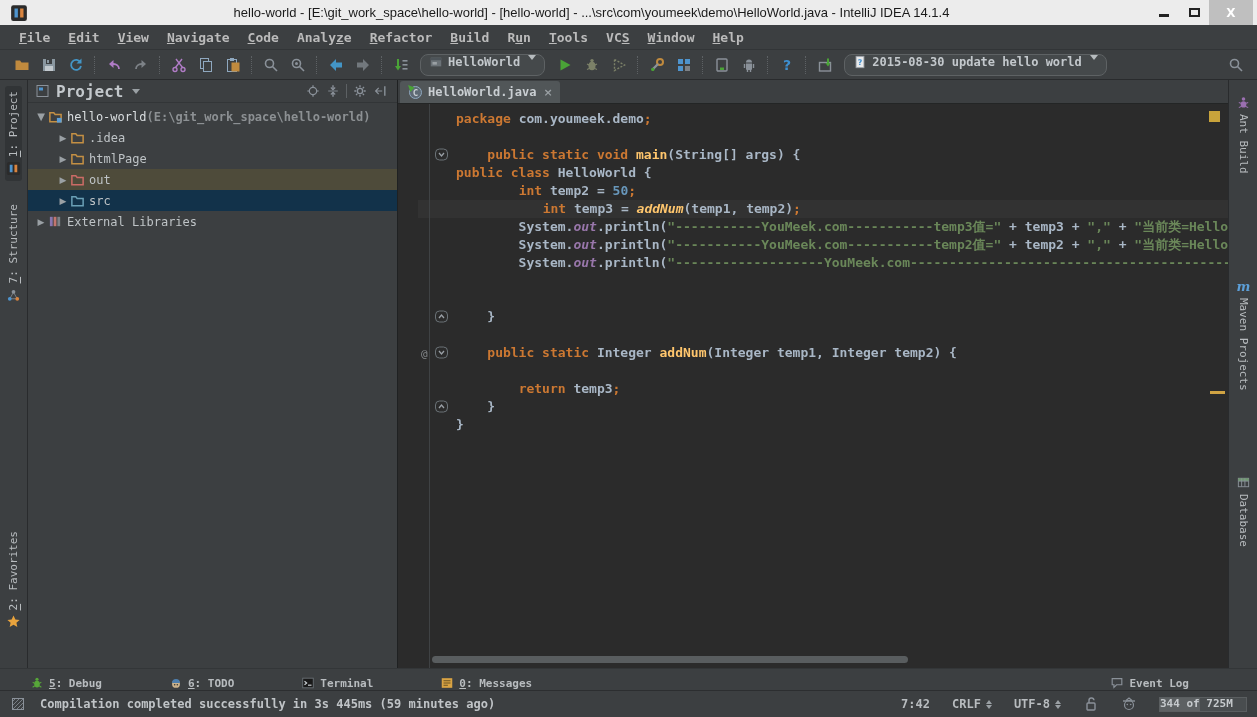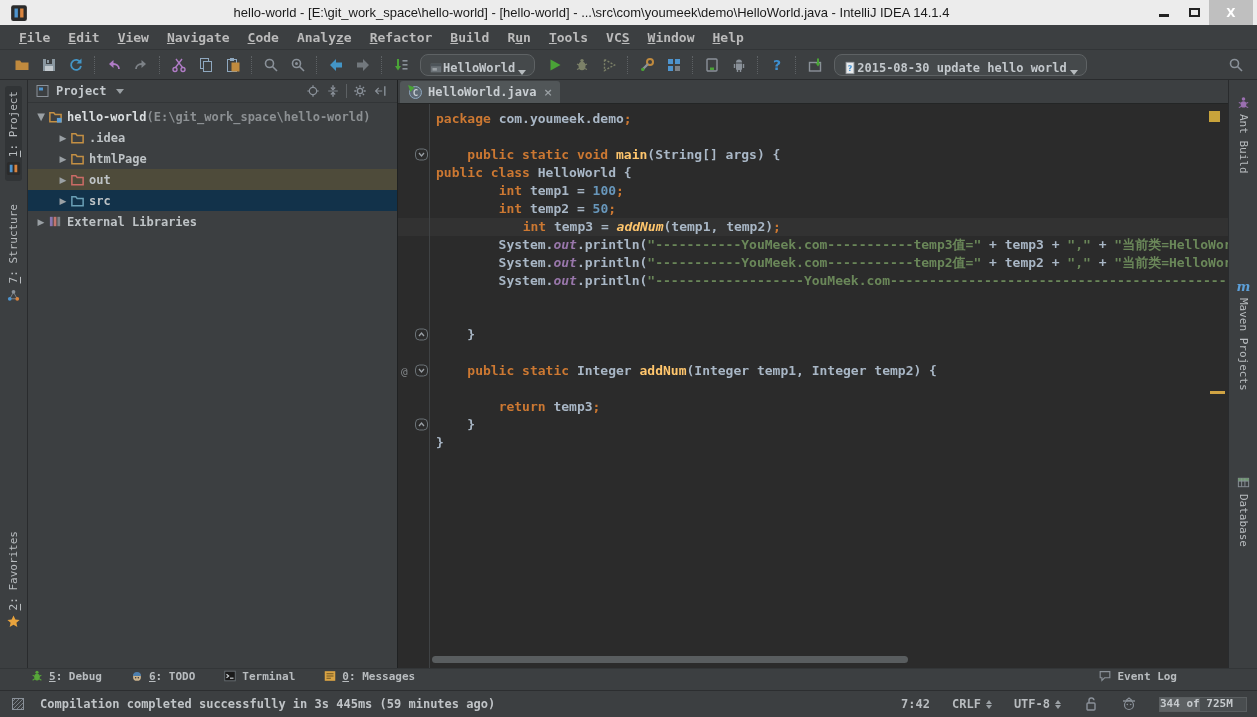--- a/index.html
+++ b/index.html
@@ -23,87 +23,87 @@
   .menubar { height:25px; background:#3c3f41; display:flex; align-items:center; padding-left:10px;
              border-bottom:1px solid #323537; }
   .menu-item { padding:2px 9px; color:#bbbbbb; font-size:13px; font-weight:bold; }
   .u { text-decoration:underline; }
   
   .toolbar { height:30px; background:#3c3f41; display:flex; align-items:center; padding:0 8px;
              border-bottom:1px solid #292b2d; }
   .tb-btn { width:27px; height:24px; display:flex; align-items:center; justify-content:center; flex:none; }
   .tb-sep { width:1px; height:18px; border-left:1px dotted #5d6164; margin:0 5px; flex:none; }
   .tb-flex { flex:1; }
-  .combo { height:22px; display:flex; align-items:flex-end; background:#45494b;
+  .combo { height:22px; display:flex; align-items:flex-start; gap:5px; background:#45494b;
            border:1px solid #5e6264; border-radius:8px; padding:0 8px; margin:0 6px;
            font-size:12px; font-weight:bold; color:#c3c8cc; white-space:nowrap; }
   .combo .arrow { width:0; height:0; border-left:4px solid transparent; border-right:4px solid transparent;
                   border-top:5px solid #b6bbbe; margin-left:3px; }
   
   .main { display:flex; height:588px; }
   .stripe { width:28px; background:#3c3f41; display:flex; flex-direction:column; align-items:center; }
   .stripe.left  { border-right:1px solid #292b2d; }
   .stripe.right { width:29px; border-left:1px solid #292b2d; }
   .stripe-btn { display:flex; flex-direction:column; align-items:center; gap:4px; padding:5px 1px;
                 color:#b8bcbf; font-size:11px; border-radius:3px; }
   .stripe-btn.active { background:#313436; }
   .stripe-btn .vlabel-up   { writing-mode:vertical-rl; transform:rotate(180deg); white-space:nowrap; }
   .stripe-btn .vlabel-down { writing-mode:vertical-rl; white-space:nowrap; }
   
   .project-panel { width:370px; background:#3c3f41; display:flex; flex-direction:column;
                    border-right:1px solid #1f2122; }
   .pp-header { height:23px; display:flex; align-items:center; padding:0 7px; gap:5px;
                border-bottom:1px solid #323537; }
-  .pp-title { font-size:12px; font-weight:bold; color:#c3c8cc; }
+  .pp-title { font-size:16px; font-weight:bold; color:#c3c8cc; }
   .pp-header .arrow { width:0; height:0; border-left:4px solid transparent; border-right:4px solid transparent;
                       border-top:5px solid #9aa0a4; margin:0 4px; }
   .pp-spacer { flex:1; }
   .pp-icon { width:20px; height:20px; display:flex; align-items:center; justify-content:center; }
   .pp-sep { width:1px; height:14px; background:#5d6164; margin:0 3px; }
   .tree { padding-top:3px; }
   .tree-row { height:21px; display:flex; align-items:center; white-space:nowrap; }
   .tree-row.olive    { background:#4e4b3a; }
   .tree-row.selected { background:#12324a; }
   .tr-arrow { width:14px; text-align:center; color:#9aa0a4; font-size:9px; flex:none;
               font-family:"DejaVu Sans", sans-serif; }
   .tr-icon { width:19px; height:16px; flex:none; display:flex; align-items:center; }
-  .tr-label { font-weight:bold; color:#bec3c6; }
+  .tr-label { font-weight:normal; color:#bec3c6; }
   .tr-label.root { color:#dadee0; }
   .tr-suffix { color:#8c9093; font-weight:bold; }
   
   .editor-area { flex:1; display:flex; flex-direction:column; background:#2b2b2b; min-width:0; }
   .tabbar { height:24px; background:#3c3f41; border-bottom:1px solid #232525; display:flex;
             align-items:flex-end; padding-left:2px; }
   .tab { height:22px; background:#515658; display:flex; align-items:center; gap:5px; padding:0 7px;
          border-radius:3px 3px 0 0; font-size:12px; font-weight:bold; color:#c9ced2; }
   .tab .close { color:#9aa0a4; font-size:11px; margin-left:2px; font-family:"DejaVu Sans", sans-serif; }
   .editor { flex:1; position:relative; overflow:hidden; padding-top:6px; }
   .gutter-line { position:absolute; left:31px; top:0; bottom:0; width:1px; background:#3f4244; }
   .code-line { height:18px; display:flex; align-items:center; white-space:pre;
-               font-size:13px; font-weight:bold; line-height:18px; }
+               font-size:13px; font-weight:bold; line-height:18px;margin-left:20px; }
   .code-line.caret { background:#323232;padding-left:24px; }
   .gutter-cell { width:32px; flex:none; position:relative; height:18px; }
   .gutter-cell .at { position:absolute; left:3px; top:1px; color:#84888b; font-size:11px; font-weight:normal; }
   .gutter-cell .fold { position:absolute; left:17px; top:2px; }
   .code-cell { padding-left:6px; overflow:hidden; }
   .c-k  { color:#cc7832; }
   .c-t  { color:#a9b7c6; }
   .c-n  { color:#6897bb; }
   .c-s  { color:#6a8759; }
   .c-md { color:#ffc66d; }
   .c-mc { color:#ffc66d; font-style:italic; }
   .c-f  { color:#9876aa; font-style:italic; }
   .c-hl { color:#a9b7c6; background:#4a4c33; }
   .hscroll { position:absolute; left:34px; bottom:5px; width:476px; height:7px; background:#595d5f;
              border-radius:4px; }
   .mark-square { position:absolute; right:8px; top:7px; width:11px; height:11px; background:#c8a33b; }
   .mark-dash   { position:absolute; right:3px; top:287px; width:15px; height:3px; background:#d0a343; }
   
-  .bottombar { height:22px; background:#3c3f41; display:flex; align-items:flex-start; padding:0 20px 0 30px;
-               border-top:1px solid #333638; }
+  .bottombar { height:22px; background:#3c3f41; display:flex; align-items:flex-end; padding:0 8px 0 30px;
+               border-top:1px solid #333638;gap:39px; }
   .bb-item { display:flex; align-items:center; gap:5px; margin-right:28px; font-size:11px;
              font-weight:bold; color:#b8bcbf; }
   .bb-flex { flex:1; }
   .bb-item.right { margin-right:60px; }
   
   .statusbar { height:27px; background:#3c3f41; border-top:1px solid #2c2e30; display:flex;
                align-items:center; padding:0 10px; gap:8px; font-size:12px; font-weight:bold; }
   .sb-msg { color:#c0c4c7; margin-left:6px; }
   .sb-flex { flex:1; }
   .sb-item { display:flex; align-items:center; gap:3px; color:#b8bcbf; margin-left:14px; }
@@ -546,21 +546,20 @@
         <div class="hscroll"></div>
         <div class="mark-square"></div>
         <div class="mark-dash"></div>
       <div class="code-line"><span class="gutter-cell"></span><span class="code-cell"><span class="c-k">package </span><span class="c-t">com.youmeek.demo</span><span class="c-k">;</span></span></div>
           <div class="code-line"><span class="gutter-cell"></span><span class="code-cell"></span></div>
           <div class="code-line"><span class="gutter-cell"><span class="fold"><svg width="13" height="13" viewBox="0 0 13 12" xmlns="http://www.w3.org/2000/svg">
                   <rect x="0.5" y="0.5" width="12" height="11" rx="4" fill="none" stroke="#6b7277"></rect>
                   <path d="M4 4.5l2.5 3L9 4.5" fill="none" stroke="#9aa0a6" stroke-width="1.3"></path>
                 </svg></span></span><span class="code-cell"><span class="c-t">    </span><span class="c-k">public static void </span><span class="c-md">main</span><span class="c-t">(String[] args) {</span></span></div>
           <div class="code-line"><span class="gutter-cell"></span><span class="code-cell"><span class="c-k">public class </span><span class="c-t">HelloWorld {</span></span></div>
-          <div class="code-line"><span class="gutter-cell"></span><span class="code-cell"><span class="c-t">        </span><span class="c-k">int </span><span class="c-t">temp1 = </span><span class="c-n">100</span><span class="c-k">;</span></span></div>
           <div class="code-line"><span class="gutter-cell"></span><span class="code-cell"><span class="c-t">        </span><span class="c-k">int </span><span class="c-t">temp2 = </span><span class="c-n">50</span><span class="c-k">;</span></span></div>
           <div class="code-line caret"><span class="gutter-cell"></span><span class="code-cell"><span class="c-t">        </span><span class="c-k">int </span><span class="c-t">temp3 = </span><span class="c-mc">addNum</span><span class="c-t">(temp1, temp2)</span><span class="c-k">;</span></span></div>
           <div class="code-line"><span class="gutter-cell"></span><span class="code-cell"><span class="c-t">        System.</span><span class="c-f">out</span><span class="c-t">.println(</span><span class="c-s">"-----------YouMeek.com-----------temp3值="</span><span class="c-t"> + temp3 + </span><span class="c-s">","</span><span class="c-t"> + </span><span class="c-s">"当前类=HelloWorld类"</span></span></div>
           <div class="code-line"><span class="gutter-cell"></span><span class="code-cell"><span class="c-t">        System.</span><span class="c-f">out</span><span class="c-t">.println(</span><span class="c-s">"-----------YouMeek.com-----------temp2值="</span><span class="c-t"> + temp2 + </span><span class="c-s">","</span><span class="c-t"> + </span><span class="c-s">"当前类=HelloWorld类"</span></span></div>
           <div class="code-line"><span class="gutter-cell"></span><span class="code-cell"><span class="c-t">        System.</span><span class="c-f">out</span><span class="c-t">.println(</span><span class="c-s">"-------------------YouMeek.com-------------------------------------------------------------------------------"</span></span></div>
           <div class="code-line"><span class="gutter-cell"></span><span class="code-cell"></span></div>
           <div class="code-line"><span class="gutter-cell"></span><span class="code-cell"></span></div>
           <div class="code-line"><span class="gutter-cell"><span class="fold"><svg width="13" height="13" viewBox="0 0 13 12" xmlns="http://www.w3.org/2000/svg">
                   <rect x="0.5" y="0.5" width="12" height="11" rx="4" fill="none" stroke="#6b7277"></rect>
                   <path d="M4 7.5L6.5 4.5 9 7.5" fill="none" stroke="#9aa0a6" stroke-width="1.3"></path>

